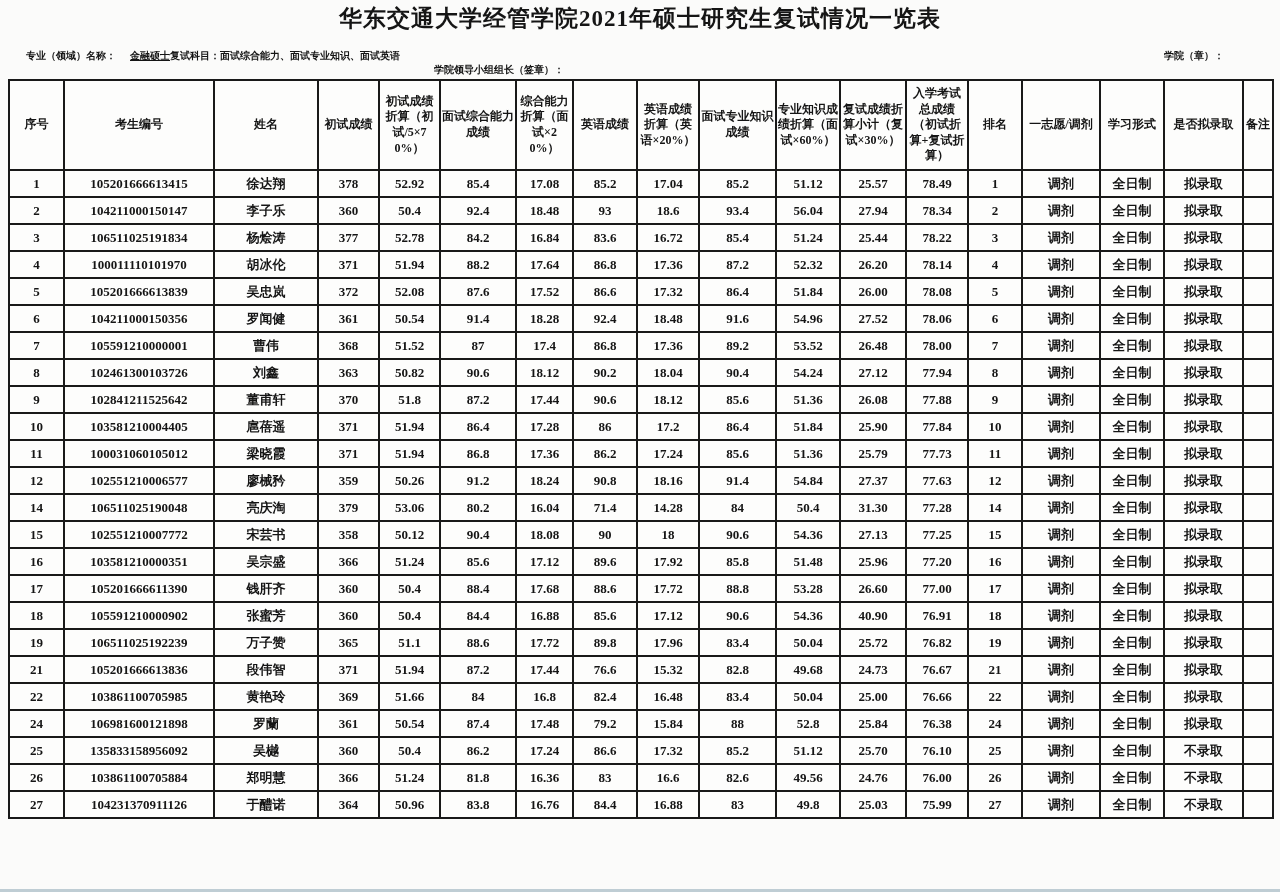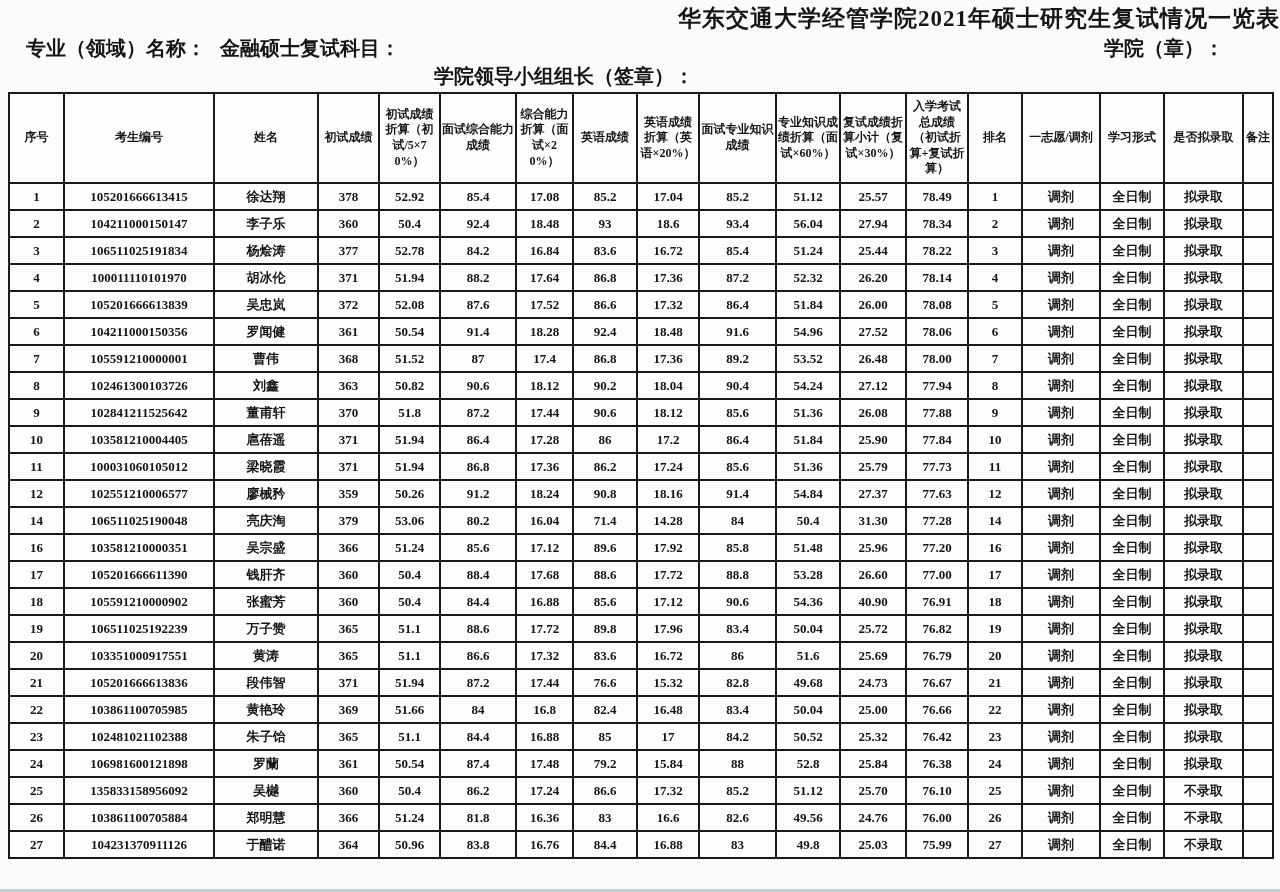--- a/index.html
+++ b/index.html
@@ -8,34 +8,34 @@
     width:1280px;height:892px;
     background:#fbfbfa;
     font-family:"Liberation Serif","DejaVu Serif","DejaVu Sans",serif;
     color:#151515;
     overflow:hidden;
     border-bottom:3px solid #bfcdd4;
     box-sizing:border-box;
   }
   .title{
     margin:3px 0 1px 0;
-    text-align:right;
+    text-align:center;
     font-size:23px;
     font-weight:bold;
     letter-spacing:1px;
   }
   .meta{
     display:flex;
-    align-items:flex-start;
-    font-size:20px;
+    align-items:center;
+    font-size:10px;
     font-weight:bold;
     padding:0 12px 2px 26px;
     white-space:nowrap;
   }
-  .meta .m-val{margin-left:14px;}
+  .meta .m-val{margin-left:14px;text-decoration:underline;}
   .meta .m-subjects{}
   .meta .m-leader{margin-left:34px;margin-top:28px;}
   .meta .m-college{margin-left:auto;margin-right:44px;}
   table.sheet{
     border-collapse:collapse;
     table-layout:fixed;
     width:1264px;
     margin:0 8px;
     background:#fdfdfc;
   }
@@ -65,20 +65,21 @@
 <body>
 
 <div class="page">
 
   <h1 class="title">华东交通大学经管学院2021年硕士研究生复试情况一览表</h1>
 
   <div class="meta">
     <span>专业（领域）名称：</span>
     <span class="m-val">金融硕士</span>
     <span class="m-subjects">复试科目：</span>
+    <span>面试综合能力、面试专业知识、面试英语</span>
     <span class="m-leader">学院领导小组组长（签章）：</span>
     <span class="m-college">学院（章）：</span>
   </div>
 
   <table class="sheet">
     <colgroup>
       <col style="width:55px">
         <col style="width:150px">
         <col style="width:104px">
       <col style="width:61px">
@@ -374,20 +375,40 @@
           <td>50.4</td>
           <td>31.30</td>
           <td>77.28</td>
           <td>14</td>
           <td>调剂</td>
           <td>全日制</td>
           <td>拟录取</td>
           <td></td>
         </tr>
         <tr>
+          <td>15</td>
+          <td>102551210007772</td>
+          <td>宋芸书</td>
+          <td>358</td>
+          <td>50.12</td>
+          <td>90.4</td>
+          <td>18.08</td>
+          <td>90</td>
+          <td>18</td>
+          <td>90.6</td>
+          <td>54.36</td>
+          <td>27.13</td>
+          <td>77.25</td>
+          <td>15</td>
+          <td>调剂</td>
+          <td>全日制</td>
+          <td>拟录取</td>
+          <td></td>
+        </tr>
+        <tr>
           <td>16</td>
           <td>103581210000351</td>
           <td>吴宗盛</td>
           <td>366</td>
           <td>51.24</td>
           <td>85.6</td>
           <td>17.12</td>
           <td>89.6</td>
           <td>17.92</td>
           <td>85.8</td>
@@ -454,40 +475,20 @@
           <td>50.04</td>
           <td>25.72</td>
           <td>76.82</td>
           <td>19</td>
           <td>调剂</td>
           <td>全日制</td>
           <td>拟录取</td>
           <td></td>
         </tr>
         <tr>
-          <td>20</td>
-          <td>103351000917551</td>
-          <td>黄涛</td>
-          <td>365</td>
-          <td>51.1</td>
-          <td>86.6</td>
-          <td>17.32</td>
-          <td>83.6</td>
-          <td>16.72</td>
-          <td>86</td>
-          <td>51.6</td>
-          <td>25.69</td>
-          <td>76.79</td>
-          <td>20</td>
-          <td>调剂</td>
-          <td>全日制</td>
-          <td>拟录取</td>
-          <td></td>
-        </tr>
-        <tr>
           <td>21</td>
           <td>105201666613836</td>
           <td>段伟智</td>
           <td>371</td>
           <td>51.94</td>
           <td>87.2</td>
           <td>17.44</td>
           <td>76.6</td>
           <td>15.32</td>
           <td>82.8</td>
@@ -514,40 +515,20 @@
           <td>50.04</td>
           <td>25.00</td>
           <td>76.66</td>
           <td>22</td>
           <td>调剂</td>
           <td>全日制</td>
           <td>拟录取</td>
           <td></td>
         </tr>
         <tr>
-          <td>23</td>
-          <td>102481021102388</td>
-          <td>朱子饴</td>
-          <td>365</td>
-          <td>51.1</td>
-          <td>84.4</td>
-          <td>16.88</td>
-          <td>85</td>
-          <td>17</td>
-          <td>84.2</td>
-          <td>50.52</td>
-          <td>25.32</td>
-          <td>76.42</td>
-          <td>23</td>
-          <td>调剂</td>
-          <td>全日制</td>
-          <td>拟录取</td>
-          <td></td>
-        </tr>
-        <tr>
           <td>24</td>
           <td>106981600121898</td>
           <td>罗蘭</td>
           <td>361</td>
           <td>50.54</td>
           <td>87.4</td>
           <td>17.48</td>
           <td>79.2</td>
           <td>15.84</td>
           <td>88</td>

